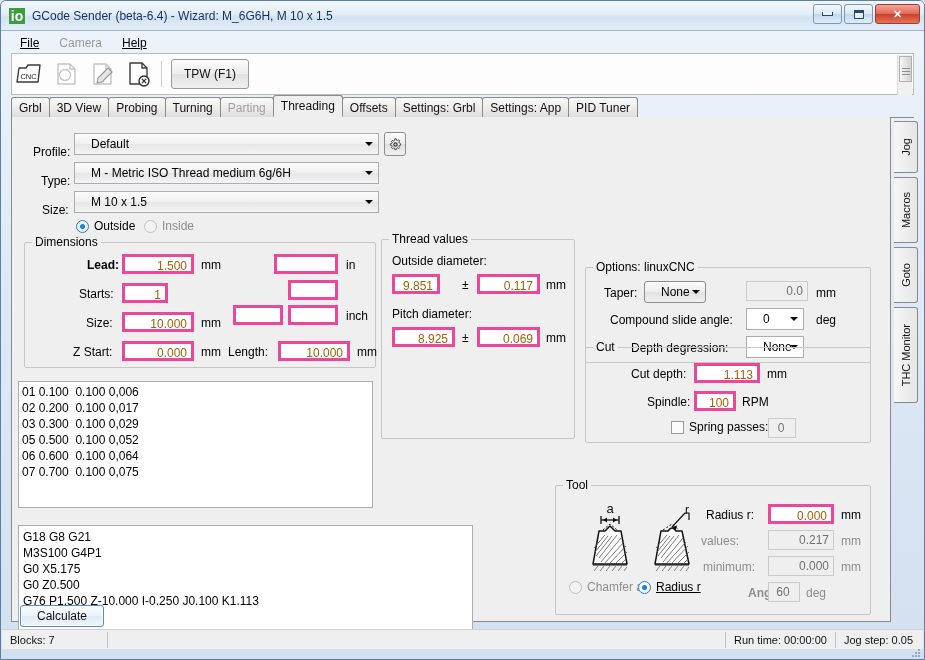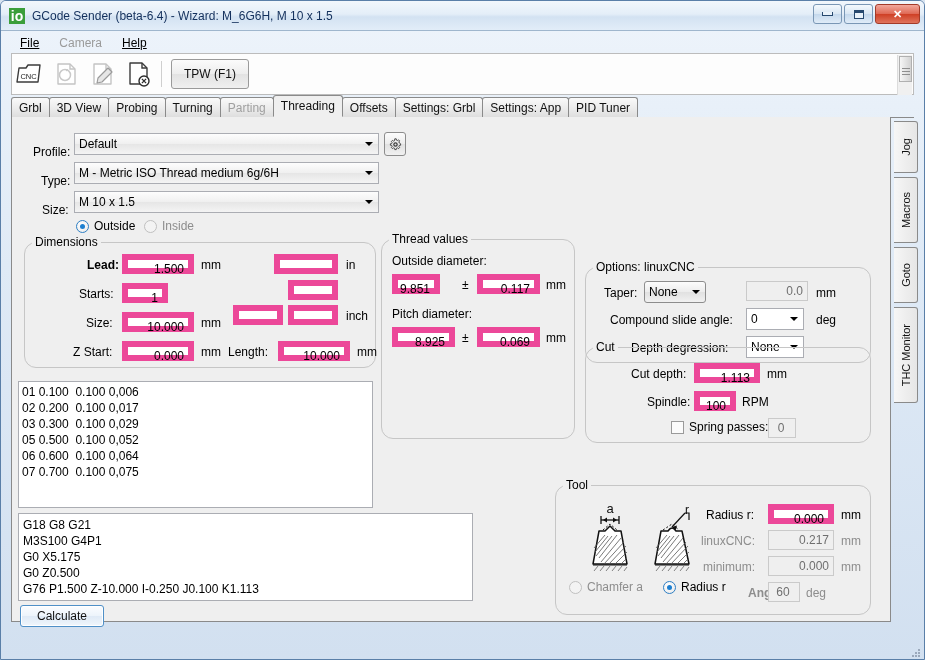--- a/index.html
+++ b/index.html
@@ -117,46 +117,46 @@
     border-radius: 0 3px 3px 0;
     display: flex; align-items: center; justify-content: center;
     font-size: 11px; color: #111;
   }
   .vtab span { writing-mode: vertical-rl; transform: rotate(180deg); letter-spacing: 0px; }
 
   
   .lbl { position: absolute; font-size: 12px; color: #000; white-space: nowrap; }
   .lbl.dim { color: #8d8d8d; }
   .fld {
-    position: absolute; background: #fff; border: 6px solid #ec4899;
-    font-size: 12px; color: #000000; text-align: right;
+    position: absolute; background: #fff; border: 3px solid #ec4899;
+    font-size: 12px; color: #a16207; text-align: right;
     padding: 1px 4px 0 2px; line-height: 17px; height: 20px;
     font-family: "Liberation Sans", sans-serif;
   }
   .fld.ro { background: #efefef; border: 1px solid #cacaca; color: #6f6f6f; }
   .fld.ctr { text-align: center; }
   .combo {
     position: absolute; background: #fff; border: 1px solid #abadb3;
     height: 22px; font-size: 12px; color: #000;
-    display: flex; align-items: center; padding-left: 4px;
+    display: flex; align-items: center; padding-left: 16px;
   }
   .combo .arrow {
     position: absolute; right: 5px; top: 50%; margin-top: -2px;
     width: 0; height: 0; border-left: 4px solid transparent;
     border-right: 4px solid transparent; border-top: 4px solid #000;
   }
   .combo.shaded {
     background: linear-gradient(to bottom,#fdfdfd,#f0f0f0 48%,#e6e6e6 52%,#f4f4f4);
   }
   .combo.btnstyle {
     border: 1px solid #8d8d8d; border-radius: 3px;
     background: linear-gradient(to bottom,#fcfcfc,#ededed 48%,#e1e1e1 52%,#f1f1f1);
   }
   .group {
-    position: absolute; border: 1px solid #c6c6c6; border-radius: 12px;
+    position: absolute; border: 1px solid #c6c6c6; border-radius: 2px;
   }
   .group > .gtitle {
     position: absolute; top: -8px; left: 7px; background: #efefef;
     padding: 0 3px; font-size: 12px; color: #000; white-space: nowrap;
   }
   .radio { position: absolute; display: flex; align-items: center; font-size: 12px; }
   .radio .dot {
     width: 13px; height: 13px; border-radius: 50%;
     border: 1px solid #9a9a9a; background: radial-gradient(circle at 40% 35%, #fff, #e8e8e8);
     margin-right: 5px; position: relative; flex: none;
@@ -417,21 +417,21 @@
 
     <div class="listbox" style="left:6px; top:264px; width:355px; height:127px;">
       <div class="row">01 0.100  0.100 0,006</div>
       <div class="row">02 0.200  0.100 0,017</div>
       <div class="row">03 0.300  0.100 0,029</div>
       <div class="row">05 0.500  0.100 0,052</div>
       <div class="row">06 0.600  0.100 0,064</div>
       <div class="row">07 0.700  0.100 0,075</div>
     </div>
 
-    <div class="gcode" style="left:6px; top:396px; width:455px; height:88px;">
+    <div class="gcode" style="left:6px; top:408px; width:455px; height:108px;">
       <div>G18 G8 G21</div>
       <div>M3S100 G4P1</div>
       <div>G0 X5.175</div>
       <div>G0 Z0.500</div>
       <div>G76 P1.500 Z-10.000 I-0.250 J0.100 K1.113</div>
     </div>
 
     <div class="group" style="left:543px; top:368px; width:316px; height:130px;">
       <div class="gtitle">Tool</div>
 
@@ -491,45 +491,54 @@
           <path d="M33 73 L37 68"></path>
             <path d="M39 73 L43 68"></path>
             <path d="M45 73 L48 69"></path>
         </g>
       </svg>
 
       <div class="radio dimmed" style="left:13px; top:94px;">
         <span class="dot"></span>
           <span>Chamfer a</span>
       </div>
-      <div class="radio on" style="left:107px; top:94px;">
+      <div class="radio on" style="left:82px; top:94px;text-decoration:underline;">
         <span class="dot"></span>
           <span>Radius r</span>
       </div>
 
       <div class="lbl" style="left:150px; top:22px;">Radius r:</div>
       <div class="fld" style="left:212px; top:18px; width:66px;">0.000</div>
       <div class="lbl" style="left:285px; top:22px;">mm</div>
 
-      <div class="lbl dim" style="left:145px; top:48px;">linuxCNC:</div>
+      <div class="lbl dim" style="left:145px; top:48px;">values:</div>
       <div class="fld ro" style="left:212px; top:44px; width:66px;">0.217</div>
       <div class="lbl dim" style="left:285px; top:48px;">mm</div>
 
       <div class="lbl dim" style="left:147px; top:74px;text-align:center;">minimum:</div>
       <div class="fld ro" style="left:212px; top:70px; width:66px;">0.000</div>
       <div class="lbl dim" style="left:285px; top:74px;">mm</div>
 
       <div class="lbl dim" style="left:192px; top:100px;font-weight:bold;">Angle:</div>
       <div class="fld ro ctr" style="left:212px; top:96px; width:32px;">60</div>
       <div class="lbl dim" style="left:250px; top:100px;">deg</div>
     </div>
 
     <div id="calcbtn" style="left:8px; top:488px;">Calculate</div>
   </div>
 
+  <div id="statusbar">
+    <div style="padding-left:8px; width:105px;">Blocks: 7</div>
+    <div class="sb-sep"></div>
+    <div style="flex:1; padding-left:8px;"></div>
+    <div class="sb-sep"></div>
+    <div style="padding:0 8px;">Run time: 00:00:00</div>
+    <div class="sb-sep"></div>
+    <div style="padding:0 10px 0 8px;">Jog step: 0.05</div>
+  </div>
   <svg id="grip" viewBox="0 0 14 14">
     <g fill="#9aa8bb">
       <rect x="10" y="10" width="2" height="2"></rect>
         <rect x="7" y="10" width="2" height="2"></rect>
       <rect x="10" y="7" width="2" height="2"></rect>
         <rect x="4" y="10" width="2" height="2"></rect>
       <rect x="10" y="4" width="2" height="2"></rect>
         <rect x="7" y="7" width="2" height="2"></rect>
     </g>
   </svg>

